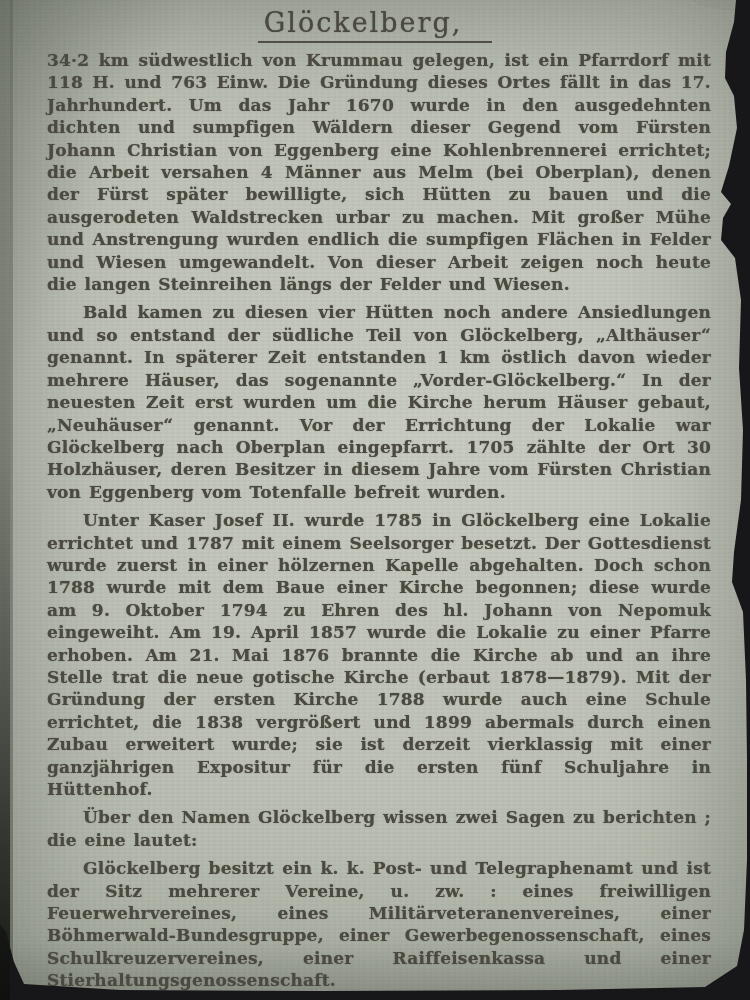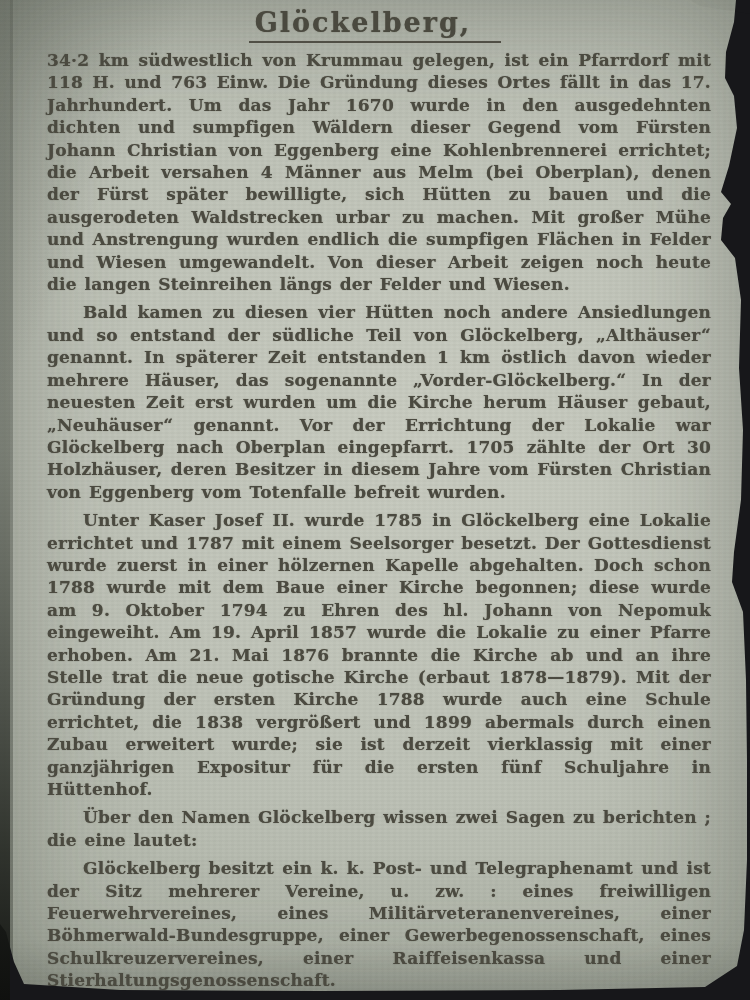--- a/index.html
+++ b/index.html
@@ -28,21 +28,21 @@
     background:linear-gradient(180deg, rgba(60,64,56,0.25), rgba(50,54,46,0.4));
     pointer-events:none;
   }
   .title-row{
     position:absolute;top:7px;left:0;width:100%;z-index:2;
     text-align:center;
     filter:blur(0.3px);
   }
   .title-text{
     display:inline-block;
-    font-size:27px;font-weight:bold;
+    font-size:27px;font-weight:normal;
     letter-spacing:2px;
     color:#4a493f;
     border-bottom:2.5px solid #504f45;
     padding:0 30px 3px 6px;
     text-shadow:0 0 1px rgba(70,70,58,0.75);
   }
   .body-text{
     position:absolute;top:49px;left:47px;right:39px;z-index:2;
     font-size:17px;line-height:22.4px;font-weight:bold;
     color:#4b4a40;

